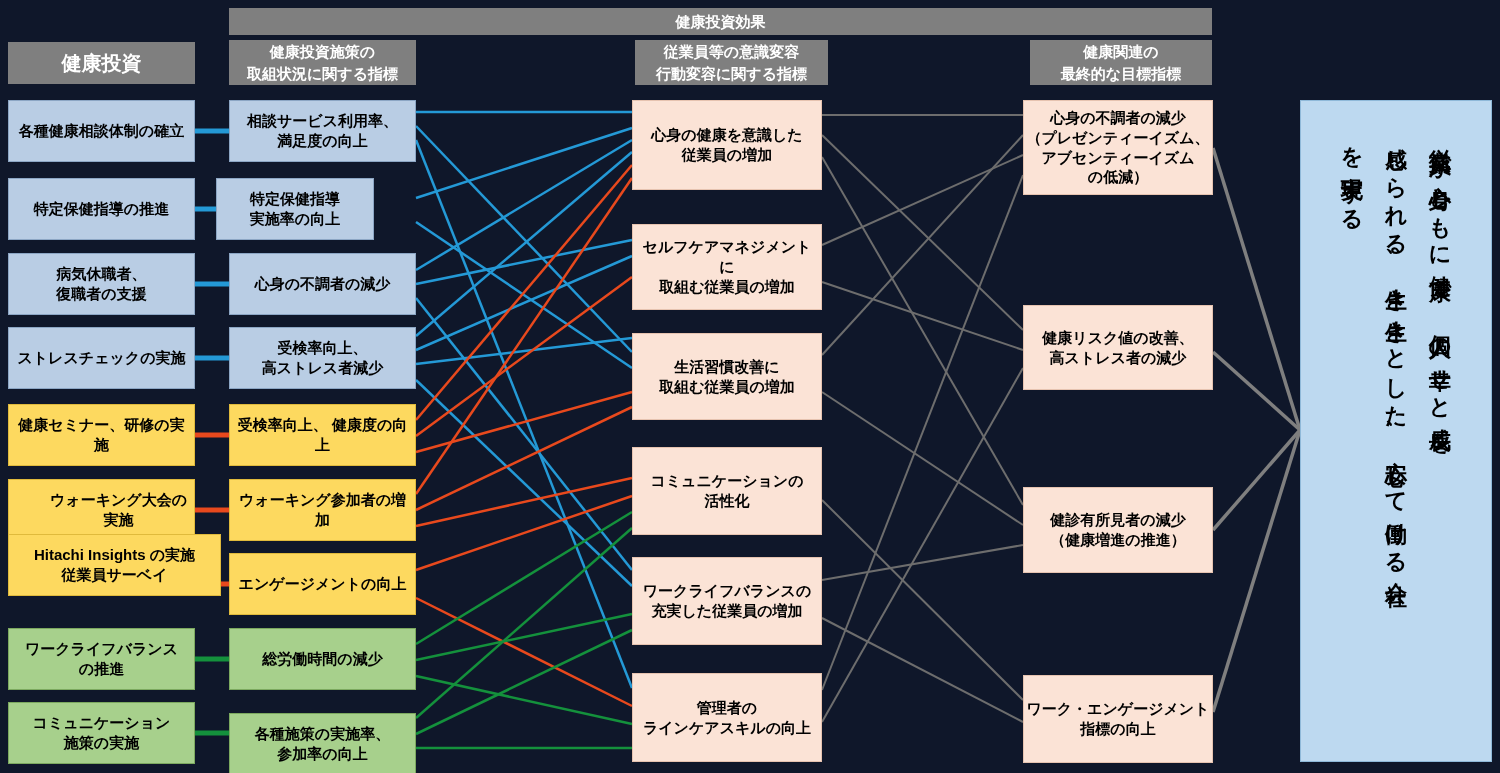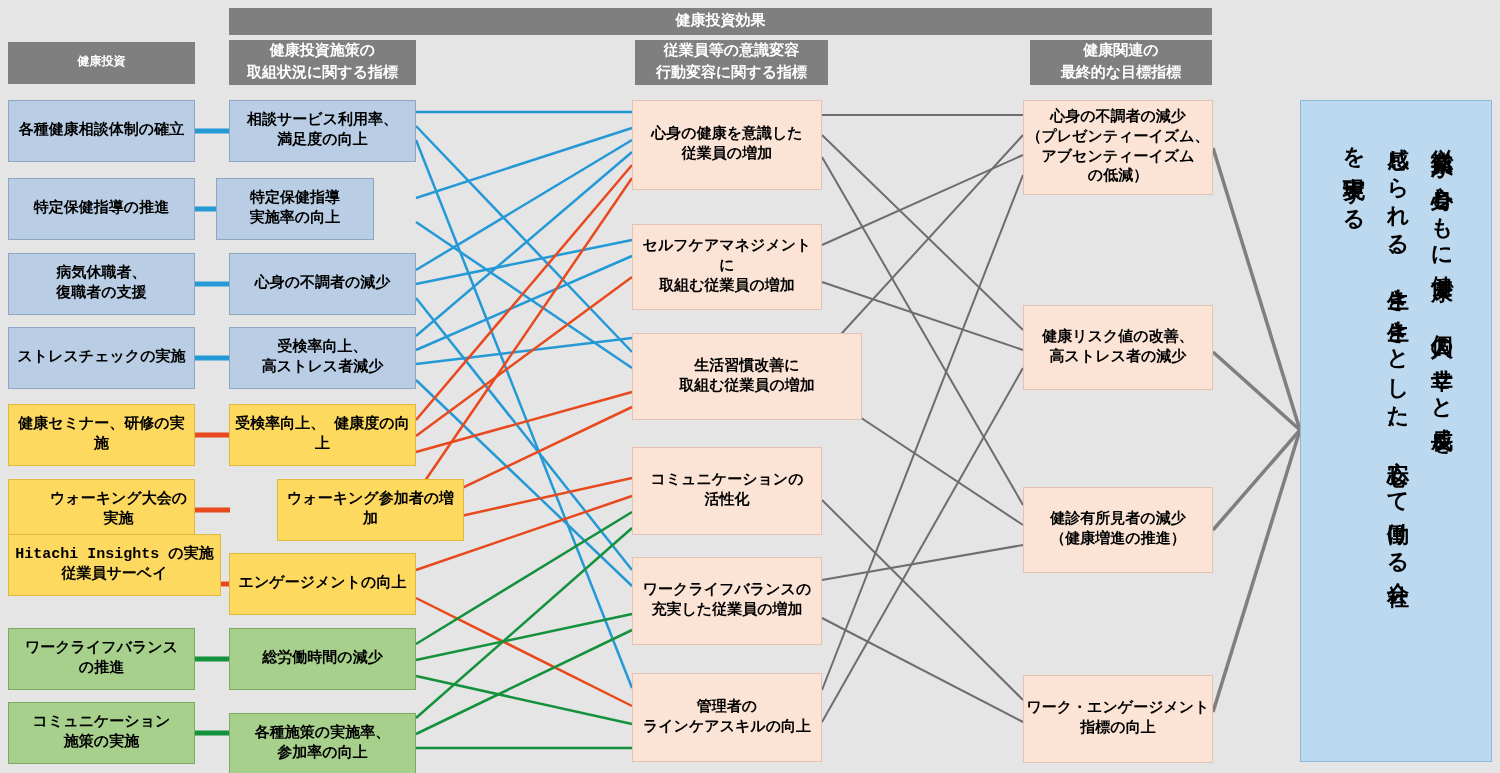--- a/index.html
+++ b/index.html
@@ -1,17 +1,17 @@
 <!DOCTYPE html>
 <html><head>
 <meta charset="utf-8">
 <style>
   html,body{margin:0;padding:0;background:#fff;}
-  .canvas{position:relative;width:1500px;height:773px;background:#e5e5e5;overflow:hidden;
-          font-family:Liberation Mono, monospace;}
+  .canvas{position:relative;width:1500px;height:773px;background:#0f172a;overflow:hidden;
+          font-family:Liberation Sans, sans-serif;}
   #edge-layer{position:absolute;left:0;top:0;width:1500px;height:773px;}
   .hdr{position:absolute;background:#7f7f7f;color:#fff;font-weight:bold;display:flex;
        align-items:center;justify-content:center;text-align:center;white-space:pre-line;
        font-size:15px;line-height:1.45;box-sizing:border-box;}
   .box{position:absolute;display:flex;align-items:center;justify-content:center;text-align:center;
        font-weight:bold;color:#000;font-size:15px;line-height:1.33;white-space:pre-line;
        box-sizing:border-box;border:1px solid transparent;padding:2px;}
   .b-blue{background:#b9cde4;border-color:#8ca6c4;}
   .b-yellow{background:#fdd95f;border-color:#e0ba3c;}
   .b-green{background:#a7d08c;border-color:#7ca95f;}
@@ -76,21 +76,21 @@
       <line x1="822" y1="690" x2="1023" y2="175" stroke="#6d6d6d" stroke-width="2"></line>
       <line x1="822" y1="722" x2="1023" y2="368" stroke="#6d6d6d" stroke-width="2"></line>
       <line x1="1213" y1="148" x2="1300" y2="430" stroke="#7f7f7f" stroke-width="3.5"></line>
       <line x1="1213" y1="352" x2="1300" y2="430" stroke="#7f7f7f" stroke-width="3.5"></line>
       <line x1="1213" y1="530" x2="1300" y2="430" stroke="#7f7f7f" stroke-width="3.5"></line>
       <line x1="1213" y1="712" x2="1300" y2="430" stroke="#7f7f7f" stroke-width="3.5"></line>
     </svg>
 
   <div class="hdr" style="left:229px;top:8px;width:983px;height:27px;">健康投資効果</div>
 
-  <div class="hdr" style="left:8px;top:42px;width:187px;height:42px;font-size:12px;">健康投資</div>
+  <div class="hdr" style="left:8px;top:42px;width:187px;height:42px;font-size:20px;">健康投資</div>
   <div class="hdr" style="left:229px;top:40px;width:187px;height:45px;">健康投資施策の
 取組状況に関する指標</div>
   <div class="hdr" style="left:635px;top:40px;width:193px;height:45px;text-align:center;">従業員等の意識変容
 行動変容に関する指標</div>
   <div class="hdr" style="left:1030px;top:40px;width:182px;height:45px;">健康関連の
 最終的な目標指標</div>
 
   <div class="box b-blue" style="left:8px;top:100px;width:187px;height:62px;">各種健康相談体制の確立</div>
   <div class="box b-blue" style="left:8px;top:178px;width:187px;height:62px;">特定保健指導の推進</div>
   <div class="box b-blue" style="left:8px;top:253px;width:187px;height:62px;">病気休職者、
@@ -106,31 +106,31 @@
 施策の実施</div>
 
   <div class="box b-blue" style="left:229px;top:100px;width:187px;height:62px;">相談サービス利用率、
 満足度の向上</div>
   <div class="box b-blue" style="left:216px;top:178px;width:158px;height:62px;">特定保健指導
 実施率の向上</div>
   <div class="box b-blue" style="left:229px;top:253px;width:187px;height:62px;">心身の不調者の減少</div>
   <div class="box b-blue" style="left:229px;top:327px;width:187px;height:62px;">受検率向上、
 高ストレス者減少</div>
   <div class="box b-yellow" style="left:229px;top:404px;width:187px;height:62px;">受検率向上、 健康度の向上</div>
-  <div class="box b-yellow" style="left:229px;top:479px;width:187px;height:62px;margin-left:48px;">ウォーキング参加者の増加</div>
+  <div class="box b-yellow" style="left:229px;top:479px;width:187px;height:62px;">ウォーキング参加者の増加</div>
   <div class="box b-yellow" style="left:229px;top:553px;width:187px;height:62px;">エンゲージメントの向上</div>
   <div class="box b-green" style="left:229px;top:628px;width:187px;height:62px;">総労働時間の減少</div>
   <div class="box b-green" style="left:229px;top:702px;width:187px;height:62px;margin-top:11px;">各種施策の実施率、
 参加率の向上</div>
 
   <div class="box b-peach" style="left:632px;top:100px;width:190px;height:90px;">心身の健康を意識した
 従業員の増加</div>
   <div class="box b-peach" style="left:632px;top:224px;width:190px;height:86px;">セルフケアマネジメントに
 取組む従業員の増加</div>
-  <div class="box b-peach" style="left:632px;top:333px;width:230px;height:87px;">生活習慣改善に
+  <div class="box b-peach" style="left:632px;top:333px;width:190px;height:87px;">生活習慣改善に
 取組む従業員の増加</div>
   <div class="box b-peach" style="left:632px;top:447px;width:190px;height:88px;">コミュニケーションの
 活性化</div>
   <div class="box b-peach" style="left:632px;top:557px;width:190px;height:88px;">ワークライフバランスの
 充実した従業員の増加</div>
   <div class="box b-peach" style="left:632px;top:673px;width:190px;height:89px;">管理者の
 ラインケアスキルの向上</div>
 
   <div class="box b-peach" style="left:1023px;top:100px;width:190px;height:95px;">心身の不調者の減少
 （プレゼンティーイズム、

